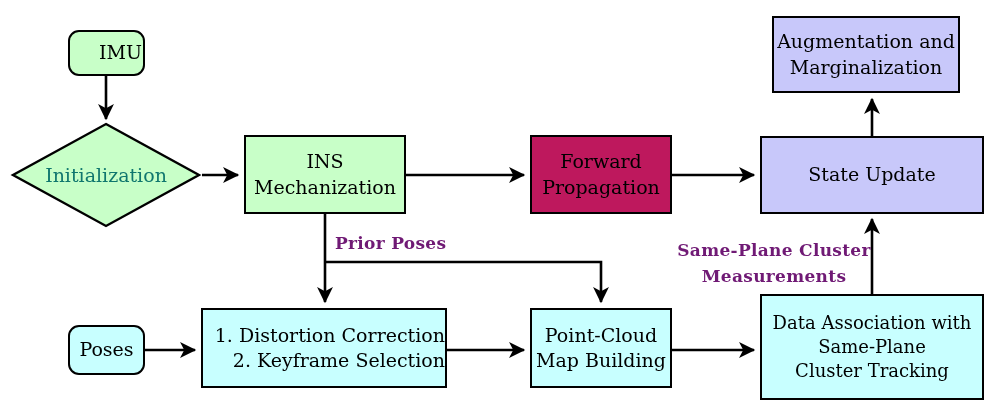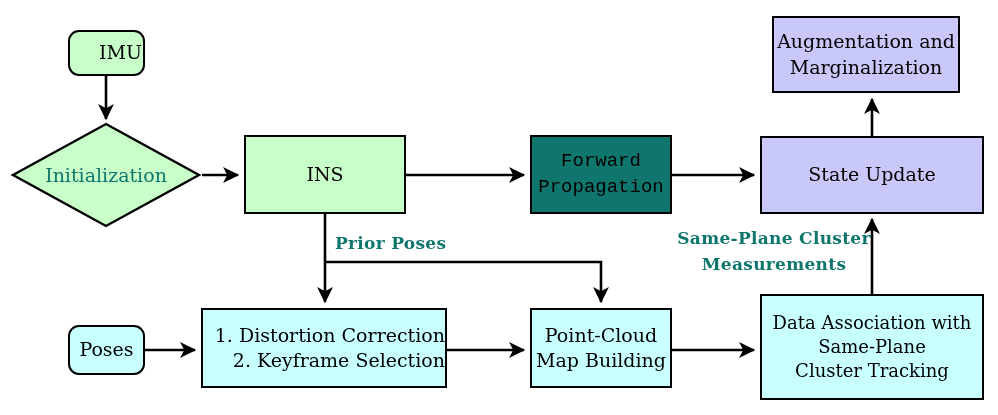--- a/index.html
+++ b/index.html
@@ -48,21 +48,21 @@
   .diamond-label {
     position: relative;
     z-index: 3;
     color: #0f766e;
     white-space: nowrap;
   }
   .edge-label {
     position: absolute;
     font-family: "DejaVu Serif", "Liberation Serif", serif;
     font-weight: bold;
-    color: #0f766e;
+    color: #701a75;
     white-space: nowrap;
     z-index: 3;
     letter-spacing: 0.3px;
   }
   .f19 { font-size: 19px; }
   .f18 { font-size: 18px; }
   .f17 { font-size: 17px; }
 </style>
 </head>
 <body>
@@ -108,23 +108,24 @@
 
   <div class="diamond-wrap" style="left:10px; top:121px; width:192px; height:108px;">
     <svg width="192" height="108" viewBox="0 0 192 108">
       <polygon points="96,3 189,54 96,105 3,54" fill="#c8ffc8" stroke="#000000" stroke-width="2.4"></polygon>
     </svg>
     <span class="diamond-label f19">Initialization</span>
   </div>
 
   <div class="node f19" style="left:244px; top:135px; width:162px; height:79px; background:#c8ffc8;">
     <span class="ln">INS</span>
+    <span class="ln">Mechanization</span>
   </div>
 
-  <div class="node f19" style="left:530px; top:135px; width:142px; height:79px; background:#0f766e;font-family:Liberation Mono, monospace;">
+  <div class="node f19" style="left:530px; top:135px; width:142px; height:79px; background:#be185d;">
     <span class="ln">Forward</span>
     <span class="ln">Propagation</span>
   </div>
 
   <div class="node f19" style="left:760px; top:136px; width:224px; height:78px; background:#c8c8fa;">
     <span class="ln">State Update</span>
   </div>
 
   <div class="node f19" style="left:772px; top:16px; width:188px; height:77px; background:#c8c8fa;">
     <span class="ln">Augmentation and</span>
@@ -149,17 +150,17 @@
     <span class="ln">Data Association with</span>
     <span class="ln">Same-Plane</span>
     <span class="ln">Cluster Tracking</span>
   </div>
 
   <div class="edge-label f17" style="left:335px; top:233px;">
     <span>Prior Poses</span>
   </div>
 
   <div class="edge-label f17" style="left:676px; top:228px; text-align:center; width:196px;">
-    <span class="ln" style="display:block;">Same-Plane Cluster</span>
+    <span class="ln" style="display:block;margin-top:12px;">Same-Plane Cluster</span>
     <span class="ln" style="display:block; margin-top:6px;">Measurements</span>
   </div>
 
 </div>
 
 </body></html>

